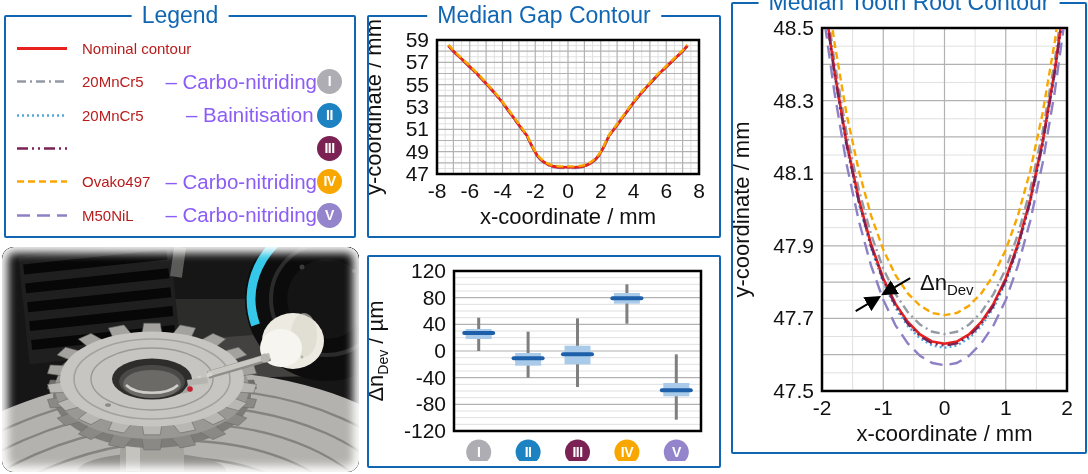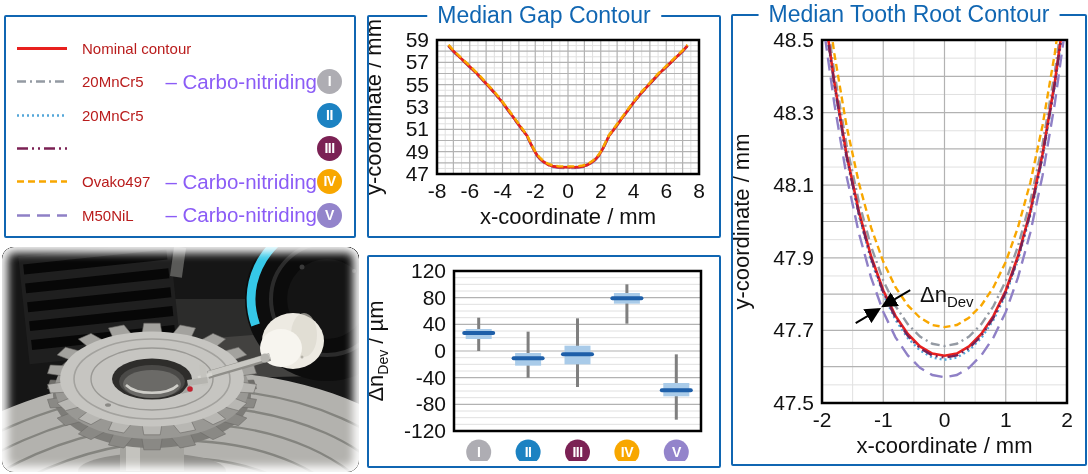--- a/index.html
+++ b/index.html
@@ -5,21 +5,21 @@
   html,body{margin:0;padding:0}
   body{width:1088px;height:474px;position:relative;background:#fff;
        font-family:"Liberation Sans",sans-serif;overflow:hidden}
   .panel{position:absolute;border:2.5px solid #1066b2;border-radius:2px;background:#fff}
   .panel-title{position:absolute;top:-15px;left:50%;transform:translateX(-50%);margin:0;
        background:#fff;padding:0 10px;font-size:23px;font-weight:400;color:#1066b2;
        white-space:nowrap;line-height:27px}
   #legend-panel{left:4px;top:15px;width:348px;height:219px}
   #gap-panel{left:367px;top:15px;width:350px;height:219px}
   #dev-panel{left:367px;top:255px;width:350px;height:209px}
-  #root-panel{left:731px;top:14px;width:352px;height:448px}
+  #root-panel{left:731px;top:2px;width:352px;height:448px}
   .legend-body{padding-top:15px}
   .lrow{display:flex;align-items:center;height:33.3px;padding:0 12px 0 10px}
   .lrow .samp{width:52px;margin-right:14px;flex:none}
   .lrow .mat{width:104px;font-size:15px;color:#b91c1c;white-space:nowrap}
   .lrow .proc{font-size:20.5px;color:#8b5cf6;white-space:nowrap}
   .badge{margin-left:auto;width:25px;height:25px;border-radius:50%;color:#fff;
        font-size:14px;font-weight:700;text-align:center;line-height:25px;
        letter-spacing:-0.5px;flex:none}
   .photo{position:absolute;left:2px;top:247px;width:357px;height:225px;
        border-radius:12px;overflow:hidden;background:#111}
@@ -27,20 +27,21 @@
        box-shadow:inset 0 0 9px 6px rgba(255,255,255,.95);pointer-events:none}
   svg{display:block}
   svg text{font-family:"Liberation Sans",sans-serif}
 </style>
 </head>
 <body>
 
 <div>
 
   <section class="panel" id="legend-panel">
+    <h2 class="panel-title">Legend</h2>
     <div class="legend-body">
         <div class="lrow">
           <span class="samp">
             <svg width="52" height="9" viewBox="0 0 52 9">
               <line x1="1" y1="4.5" x2="51" y2="4.5" stroke="#e8201e" stroke-width="3"></line>
             </svg>
           </span>
           <span class="mat">Nominal contour</span>
           <span class="proc"></span>
         </div>
@@ -54,20 +55,21 @@
           <span class="proc">– Carbo-nitriding</span>
           <span class="badge" style="background: rgb(174, 173, 179);">I</span>
         </div>
         <div class="lrow">
           <span class="samp">
             <svg width="52" height="9" viewBox="0 0 52 9">
               <line x1="1" y1="4.5" x2="51" y2="4.5" stroke="#54a7d9" stroke-width="2.6" stroke-dasharray="2 3"></line>
             </svg>
           </span>
           <span class="mat">20MnCr5</span>
+          <span class="proc">– Bainitisation</span>
           <span class="badge" style="background: rgb(28, 130, 194);">II</span>
         </div>
         <div class="lrow">
           <span class="samp">
             <svg width="52" height="9" viewBox="0 0 52 9">
               <line x1="1" y1="4.5" x2="51" y2="4.5" stroke="#7b2154" stroke-width="2.6" stroke-dasharray="11 4 2 4 2 4"></line>
             </svg>
           </span>
           <span class="badge" style="background: rgb(123, 33, 84);">III</span>
         </div>

